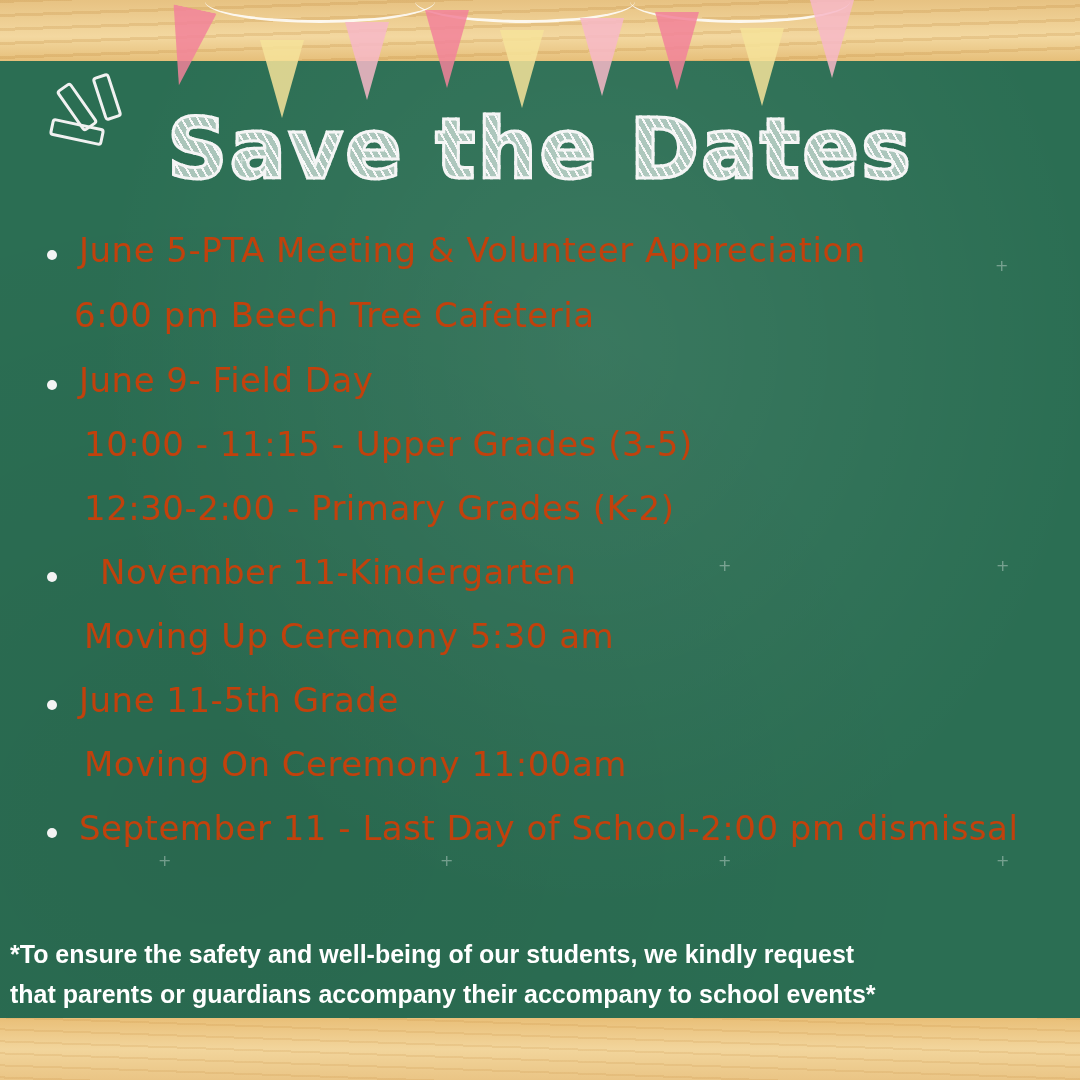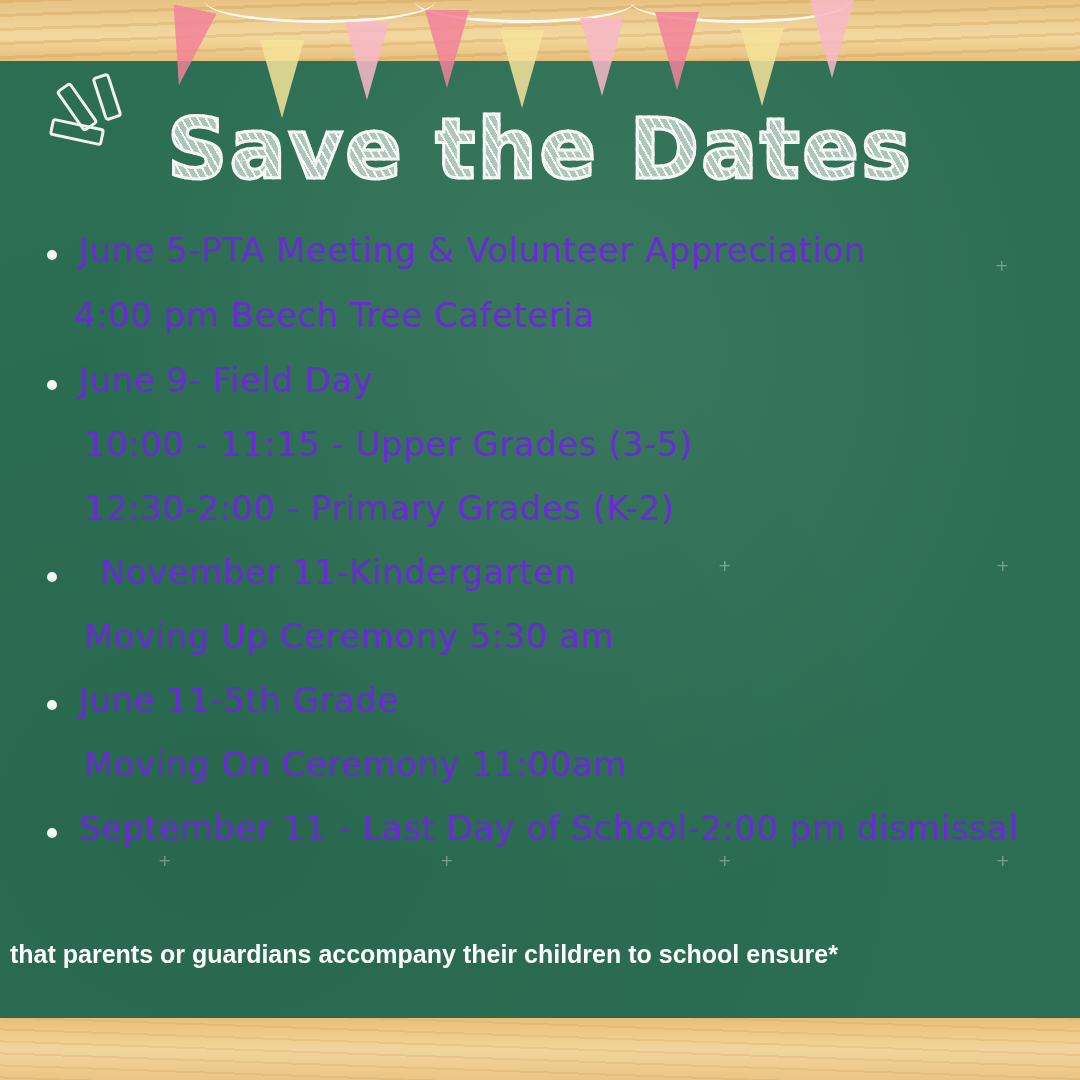--- a/index.html
+++ b/index.html
@@ -46,21 +46,21 @@
     font-family: "DejaVu Sans", sans-serif; font-weight:bold;
     font-size:84px; color:transparent; letter-spacing:2px;
     -webkit-text-stroke:3px #f5f5f5;
     text-shadow: 0 0 1px rgba(255,255,255,0.6);
     background: repeating-linear-gradient(60deg,#f1f1f1 0 2px, transparent 2px 7px);
     -webkit-background-clip:text; background-clip:text;
   }
   .events { position:absolute; left:0; top:222px; width:1080px; }
   .line {
     position:absolute; white-space:nowrap;
-    font-family: "DejaVu Sans", sans-serif; font-size:34px; color:#6d28d9;
+    font-family: "DejaVu Sans", sans-serif; font-size:34px; color:#c2410c;
     letter-spacing:0.5px;
   }
   .bullet {
     position:absolute; width:10px; height:10px; border-radius:50%; background:#f4f4f4;
   }
   .note {
     position:absolute; left:10px; top:934px; width:1068px;
     font-family: "Liberation Sans", sans-serif; font-weight:bold; font-size:25px;
     line-height:40px; color:#ffffff;
   }
@@ -101,34 +101,35 @@
   <span style="left:10px;top:35px;width:48px;height:12px;transform:rotate(12deg)"></span>
   <span style="left:28px;top:-6px;transform:rotate(-35deg)"></span>
   <span style="left:58px;top:-14px;transform:rotate(-18deg);height:40px"></span>
 </div>
 
 <div class="title">Save the Dates</div>
 
 <div class="events">
   <span class="bullet" style="left:47px;top:28px"></span>
   <div class="line" style="left:79px;top:8px">June 5-PTA Meeting &amp; Volunteer Appreciation</div>
-  <div class="line" style="left:74px;top:73px">4:00 pm Beech Tree Cafeteria</div>
+  <div class="line" style="left:74px;top:73px">6:00 pm Beech Tree Cafeteria</div>
 
   <span class="bullet" style="left:47px;top:158px"></span>
   <div class="line" style="left:79px;top:138px">June 9- Field Day</div>
   <div class="line" style="left:84px;top:202px">10:00 - 11:15 - Upper Grades (3-5)</div>
   <div class="line" style="left:84px;top:266px">12:30-2:00 - Primary Grades (K-2)</div>
 
   <span class="bullet" style="left:47px;top:350px"></span>
   <div class="line" style="left:100px;top:330px">November 11-Kindergarten</div>
   <div class="line" style="left:84px;top:394px">Moving Up Ceremony 5:30 am</div>
 
   <span class="bullet" style="left:47px;top:478px"></span>
   <div class="line" style="left:79px;top:458px">June 11-5th Grade</div>
   <div class="line" style="left:84px;top:522px">Moving On Ceremony 11:00am</div>
 
   <span class="bullet" style="left:47px;top:606px"></span>
   <div class="line" style="left:79px;top:586px">September 11 - Last Day of School-2:00 pm dismissal</div>
 </div>
 
 <div class="note">
-  <div>that parents or guardians accompany their children to school ensure*</div>
+  <div>*To ensure the safety and well-being of our students, we kindly request</div>
+  <div>that parents or guardians accompany their accompany to school events*</div>
 </div>
 
 </body></html>

